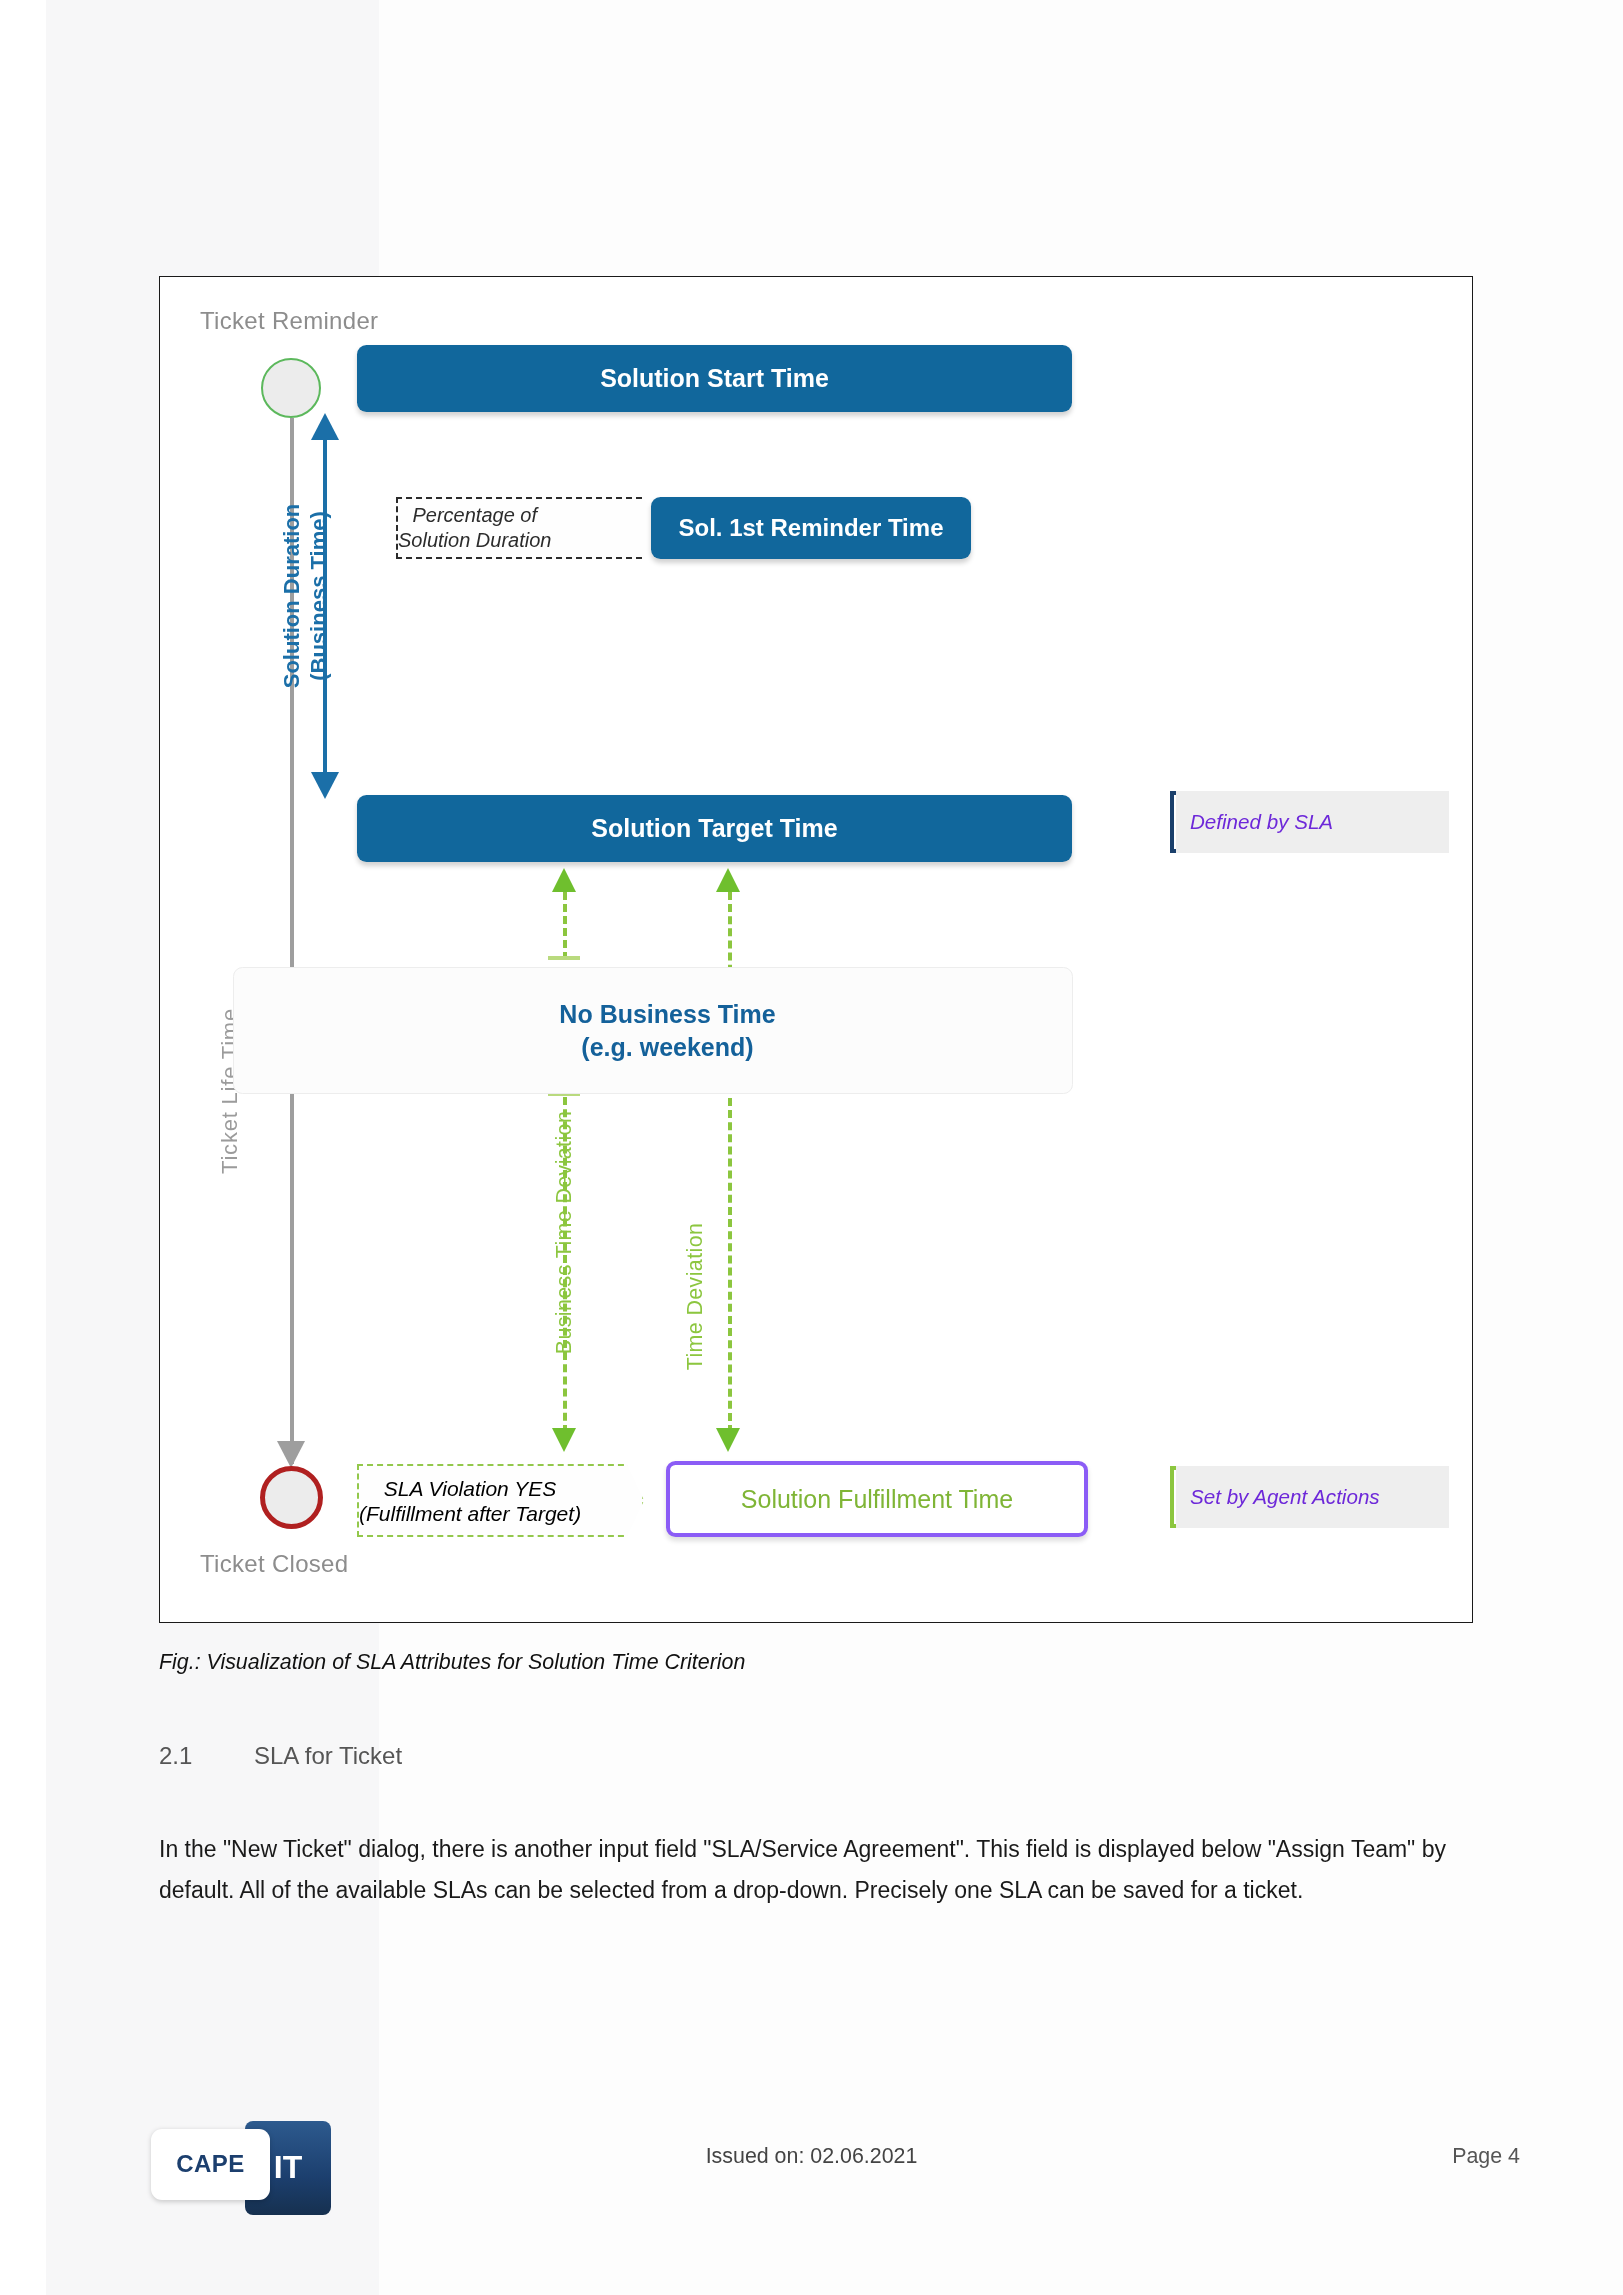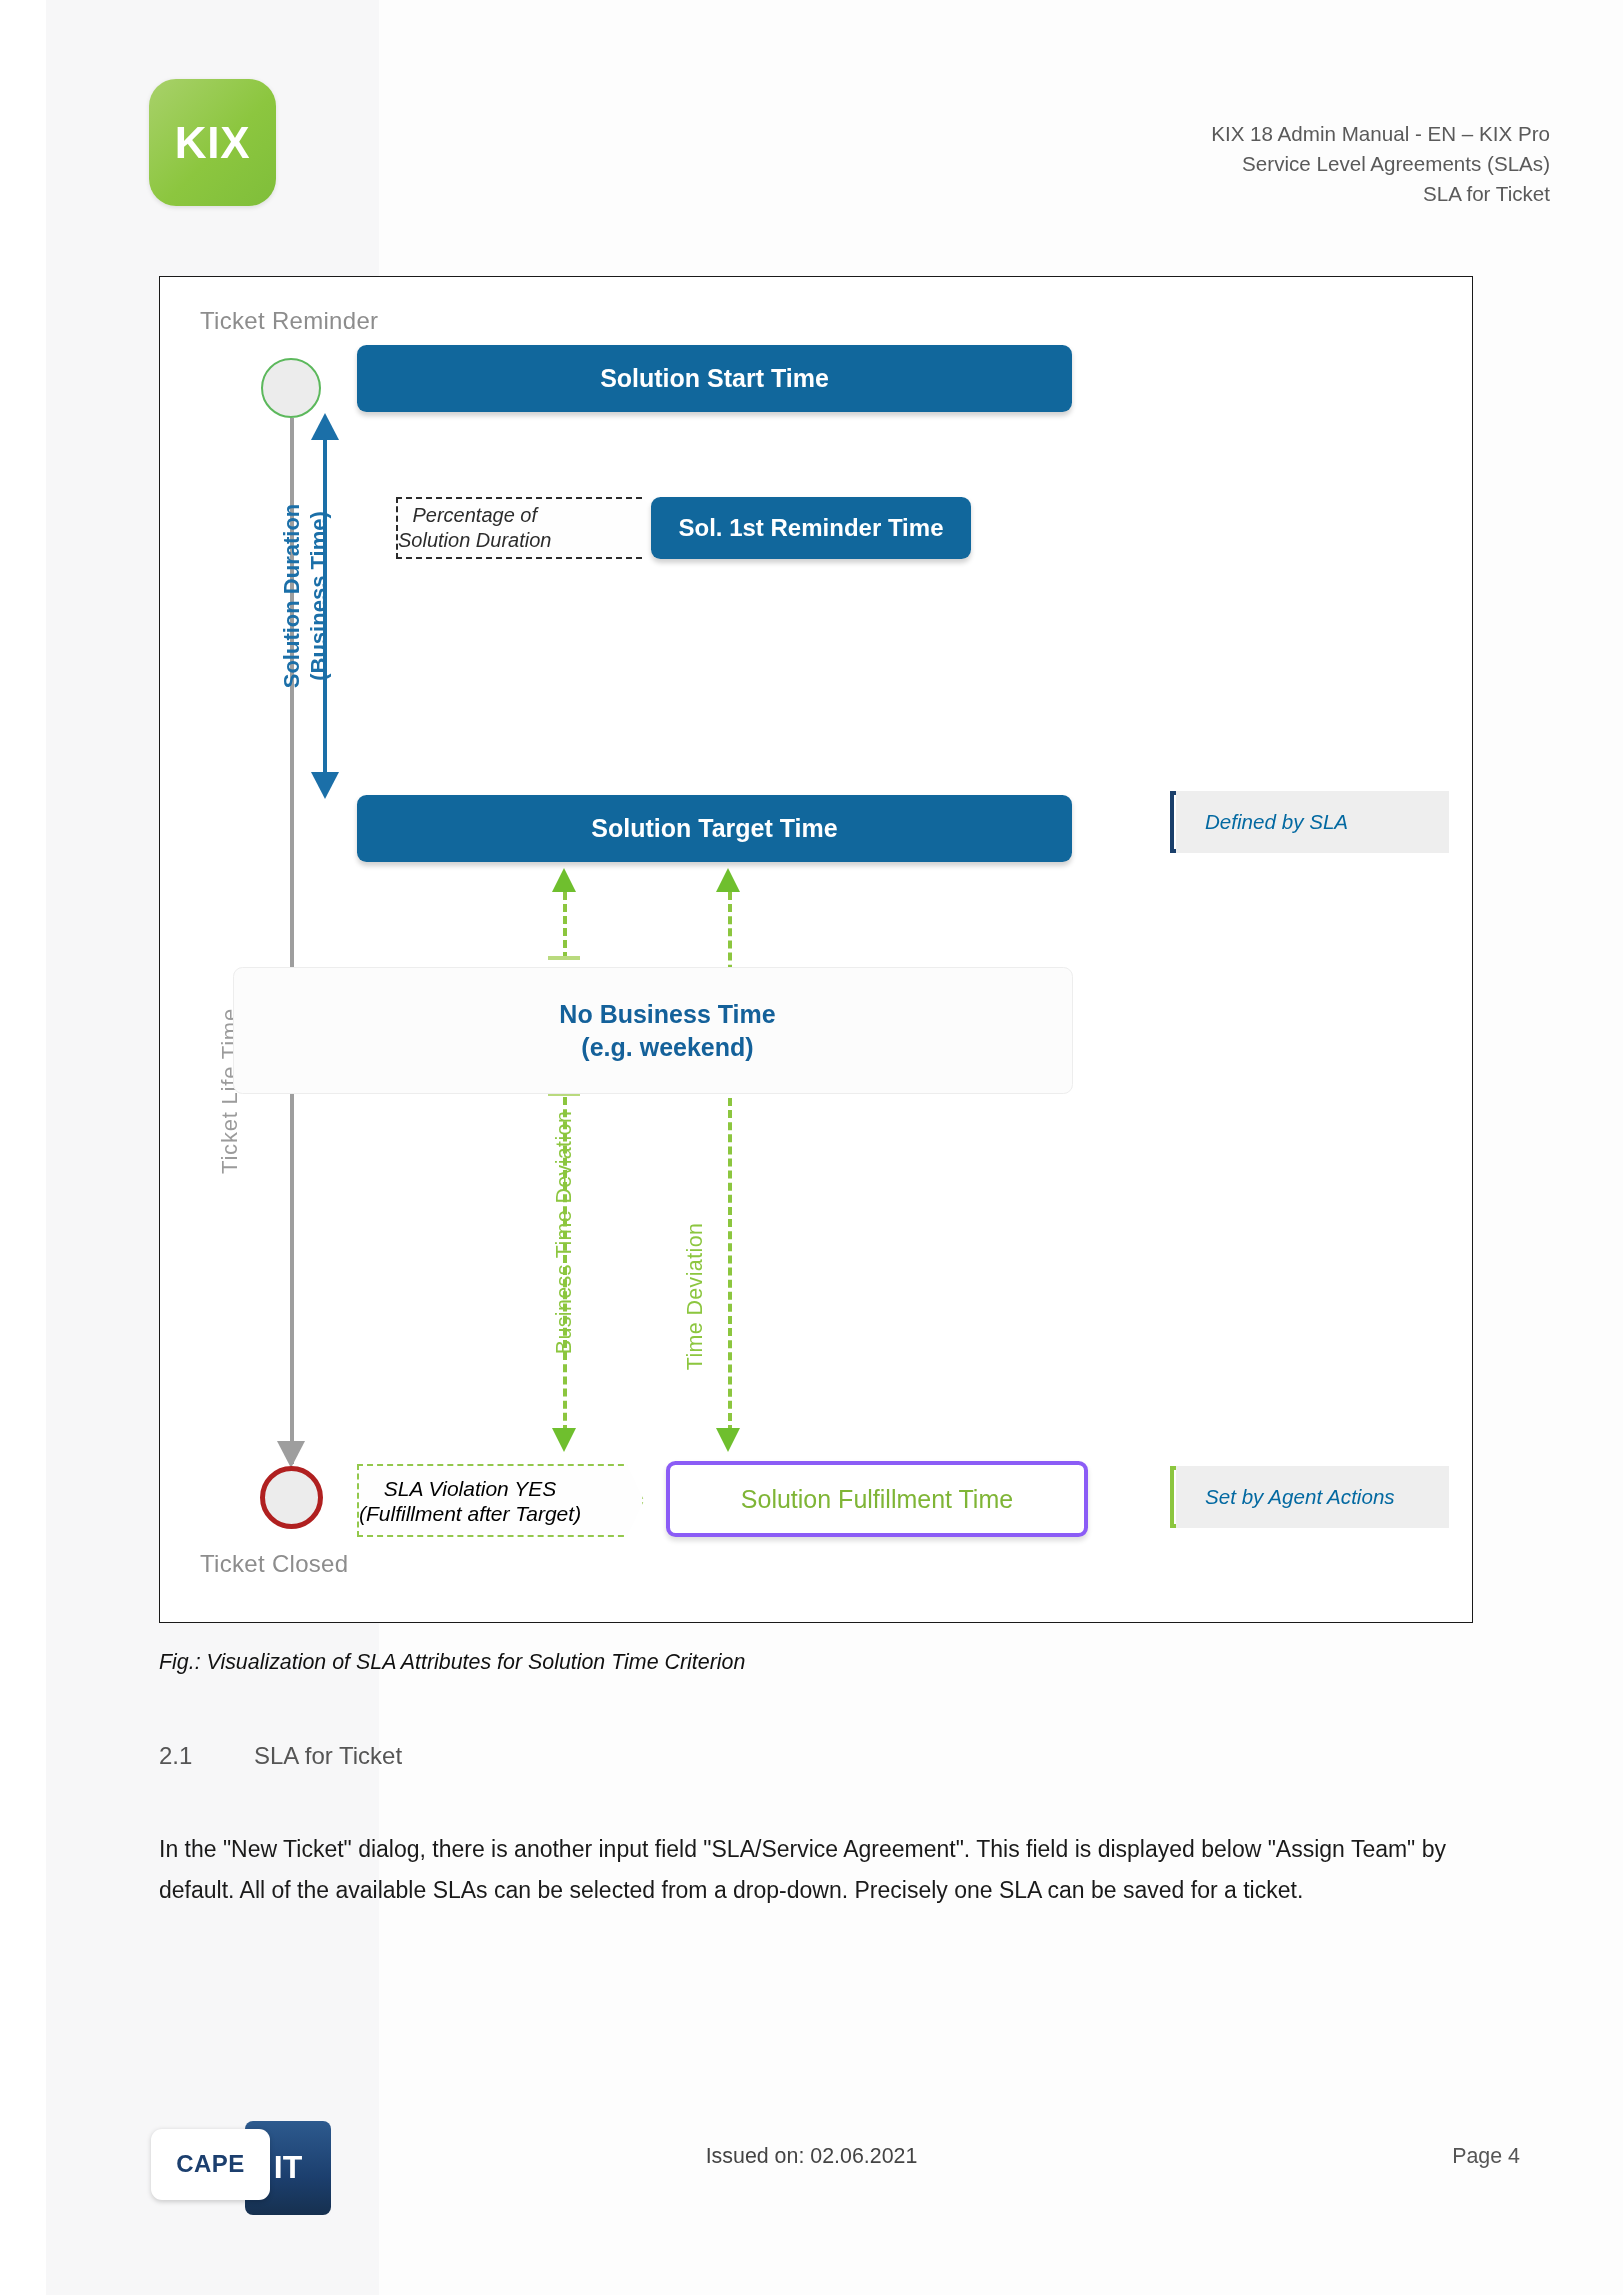--- a/index.html
+++ b/index.html
@@ -178,22 +178,22 @@
     position: absolute; left: 506px; top: 1184px; width: 422px; height: 76px;
     background: #ffffff; border: 4px solid #8b5cf6; border-radius: 9.5px;
     color: #7fb536; font-size: 25px;
     display: flex; align-items: center; justify-content: center;
     box-shadow: 0 3.2px 5.5px rgba(0,0,0,0.13);
   }
 
   
   .legend {
     position: absolute; height: 62px; background: #eeeeee;
-    display: flex; align-items: center; padding-left: 29px;
-    font-style: italic; font-size: 20.6px; color: #0369a1;
+    display: flex; align-items: center; padding-left: 14px;
+    font-style: italic; font-size: 20.6px; color: #6d28d9;
   }
   .legend-sla  { left: 1016px; top: 514px;  width: 273px; }
   .legend-agent{ left: 1016px; top: 1189px; width: 273px; }
   .bracket {
     position: absolute; width: 20.6px; height: 62px;
     border-top: 4.8px solid; border-bottom: 4.8px solid; border-left: 4.8px solid;
   }
   .br-sla  { left: 1010px; top: 514px;  border-color: #1a3f6b; }
   .br-agent{ left: 1010px; top: 1189px; border-color: #8cc63f; }
 
@@ -233,30 +233,20 @@
   }
   .pageno { position: absolute; right: 103px; top: 36px; font-size: 21.4px; color: #555; }
 </style>
 </head>
 <body>
 
 <div class="page">
   <div class="left-band"></div>
   <div class="right-band"></div>
 
-  <div class="header">
-    <div class="kix-logo">
-      <span>KIX</span>
-    </div>
-    <div class="header-text">
-      <div>KIX 18 Admin Manual - EN  –  KIX Pro</div>
-      <div>Service Level Agreements (SLAs)</div>
-      <div>SLA for Ticket</div>
-    </div>
-  </div>
 
   <div class="figure">
     <div class="fig-inner">
 
       <div class="lbl-ticket-created">Ticket Reminder</div>
       <div class="circle-start"></div>
       <div class="lifeline"></div>
       <div class="lifeline-head"></div>
       <div class="lbl-lifetime">Ticket Life Time</div>
       <div class="circle-end"></div>

